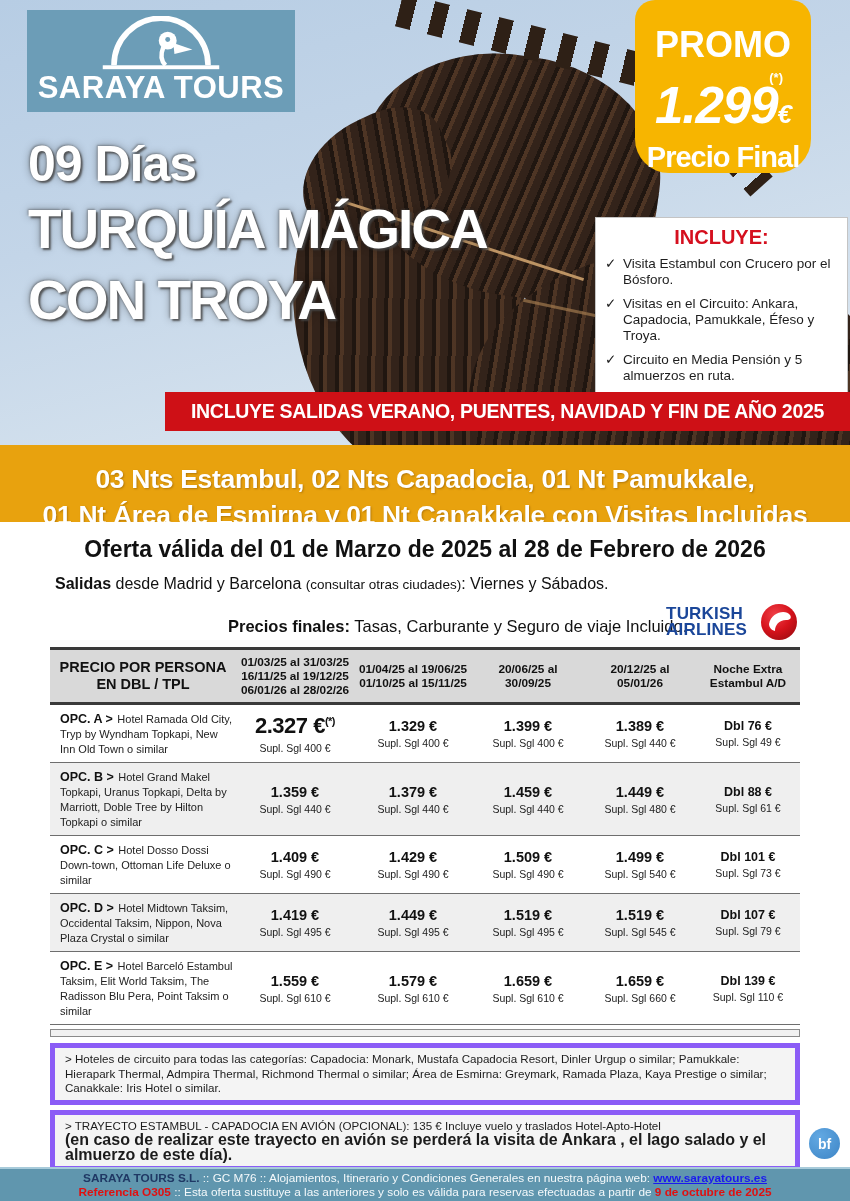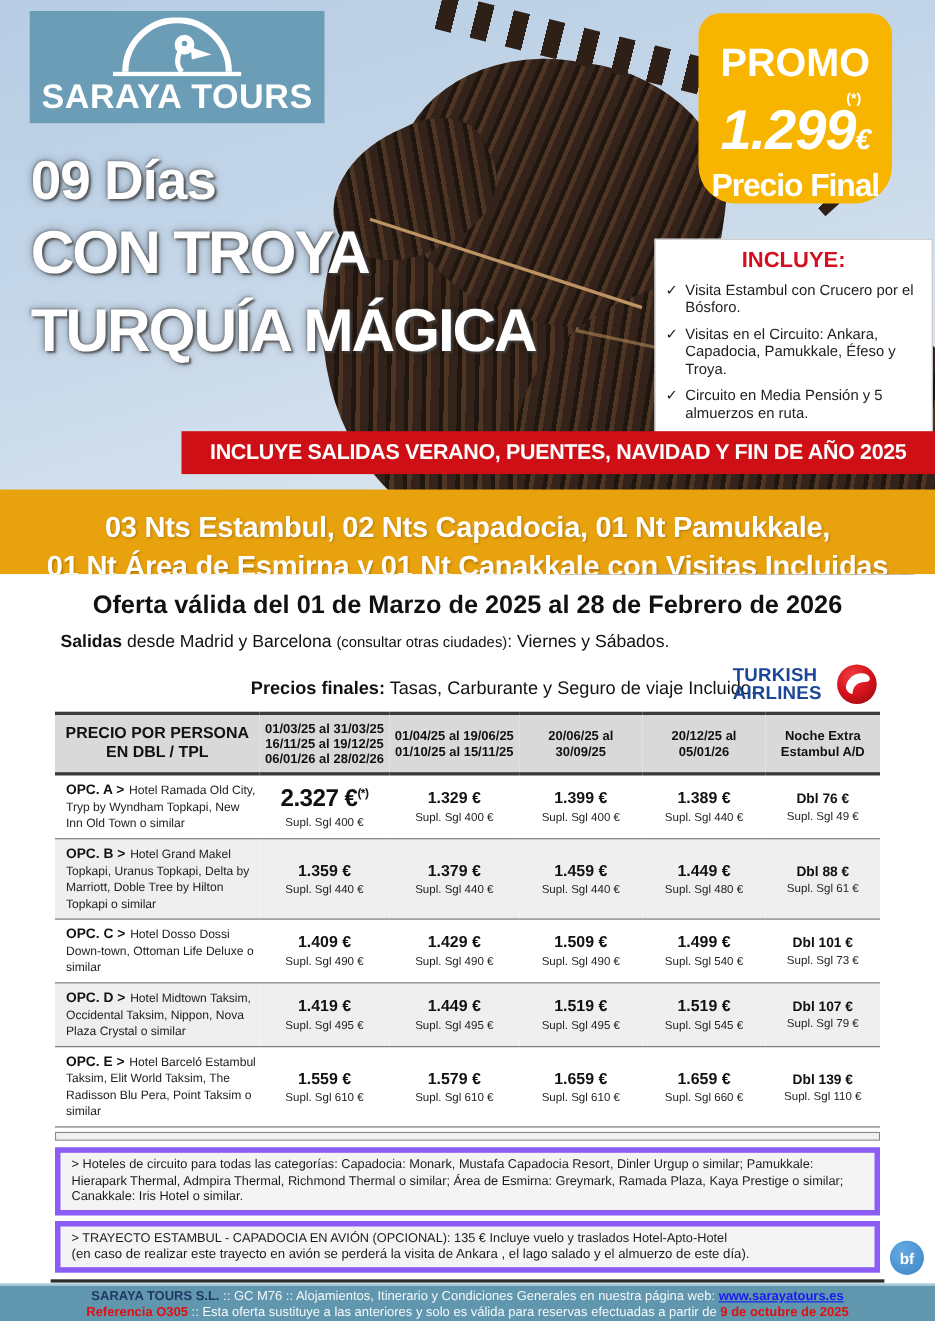--- a/index.html
+++ b/index.html
@@ -26,21 +26,21 @@
 
   .logo-box { position:absolute; left:27px; top:10px; width:268px; height:102px; background:#6c9db7; z-index:3;
     display:flex; flex-direction:column; align-items:center; justify-content:flex-end; padding-bottom:8px; }
   .logo-text { color:#fff; font-weight:bold; font-size:31px; letter-spacing:.5px; line-height:32px; }
 
   .hero-titles { position:absolute; left:28px; top:134px; z-index:3; color:#fff; font-weight:bold;
     text-shadow:2px 2px 2px rgba(70,70,70,.85), -1px -1px 2px rgba(70,70,70,.45), 0 0 9px rgba(0,0,0,.35); }
   .days  { font-size:50px; line-height:60px; letter-spacing:-1px; }
   .tline { font-size:55px; line-height:71px; letter-spacing:-2px; }
 
-  .promo { position:absolute; left:635px; top:12px; width:176px; height:173px; z-index:4; background:#f7b500;
+  .promo { position:absolute; left:635px; top:0; width:176px; height:173px; z-index:4; background:#f7b500;
     border-radius:20px 20px 34px 34px; text-align:center; color:#fff; }
   .promo-label { font-weight:bold; font-size:36px; margin-top:24px; }
   .promo-ast { display:block; text-align:right; padding-right:28px; font-weight:bold; font-size:13px; height:14px; margin-top:4px; }
   .promo-price { font-weight:bold; font-size:51px; line-height:44px; letter-spacing:-1px;font-style:italic; }
   .promo-euro { font-size:26px; font-weight:bold; }
   .promo-sub { font-weight:bold; font-size:29px; margin-top:5px; letter-spacing:-1px; }
 
   .incluye { position:absolute; left:595px; top:217px; width:253px; z-index:4; background:#fff;
     border:1px solid #c4c4c4; padding:6px 9px 9px 9px; }
   .incluye-title { text-align:center; color:#d50f1e; font-weight:bold; font-size:20px; margin:2px 0 7px; }
@@ -79,21 +79,21 @@
   .p-main { font-weight:600; font-size:14.5px; color:#111; }
   .big .p-main { font-weight:bold; font-size:22px; letter-spacing:-.5px; }
   .p-note { font-size:11px; font-weight:bold; vertical-align:super; }
   .p-supl { font-size:10.5px; color:#222; margin-top:3px; }
   .gray-strip { width:750px; height:8px; margin:4px auto 0; background:#f1f1f1; border:1px solid #8a8a8a; }
 
   
   .footnotes { width:750px; margin:6px auto 0; }
   .fn-box { background:#f4f4f4; border:5px solid #8b5cf6; padding:4px 10px; font-size:11.6px; line-height:14.5px;
     color:#1c1c1c; margin-bottom:5px; font-weight:500; }
-  .fn-sub { font-size:12px; font-weight:400; }
+  .fn-sub { font-size:16px; font-weight:700; }
 
   
   .notes { width:758px; margin:6px auto 0; border-top:3px solid #2f2f2f; padding-top:7px; }
   .note-p { font-size:10.6px; line-height:12.5px; color:#141414; text-align:justify; margin-bottom:5px; }
   .note-p b { font-size:10.8px; }
 
   .bf-badge { position:absolute; right:10px; top:1128px; width:31px; height:31px; border-radius:50%;
     background:radial-gradient(circle at 35% 30%, #63a9e3, #3d85c6); color:#fff; font-weight:bold; font-size:14px;
     display:flex; align-items:center; justify-content:center; z-index:5; }
 
@@ -130,22 +130,22 @@
         <path d="M71,24 L88,30 L72,34 Z" fill="#ffffff"></path>
         <path d="M62,28 q-4,10 2,16" fill="none" stroke="#ffffff" stroke-width="4"></path>
         <circle cx="66" cy="21" r="2.2" fill="#6c9db7"></circle>
         <rect x="8" y="44" width="104" height="3.5" fill="#ffffff"></rect>
       </svg>
       <div class="logo-text">SARAYA TOURS</div>
     </div>
 
     <div class="hero-titles">
       <div class="days">09 Días</div>
+      <div class="tline">TURQUÍA MÁGICA</div>
       <div class="tline">CON TROYA</div>
-      <div class="tline">TURQUÍA MÁGICA</div>
     </div>
 
     <div class="promo">
       <div class="promo-label">PROMO</div>
       <span class="promo-ast">(*)</span>
       <div class="promo-price"><span>1.299</span><span class="promo-euro">€</span></div>
       <div class="promo-sub">Precio Final</div>
     </div>
 
     <div class="incluye">

